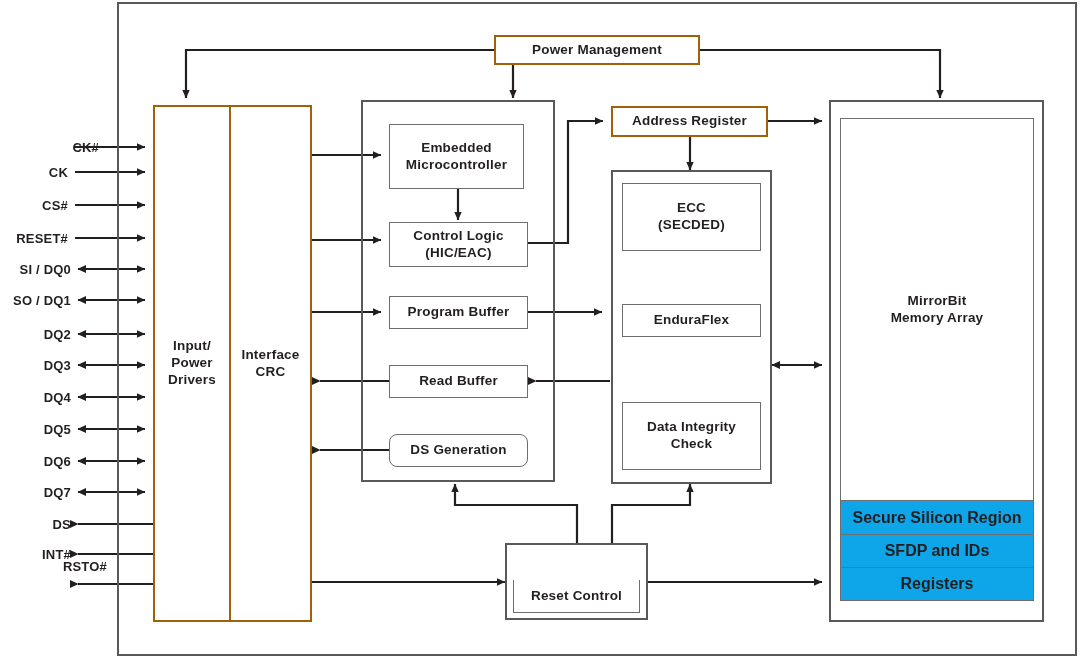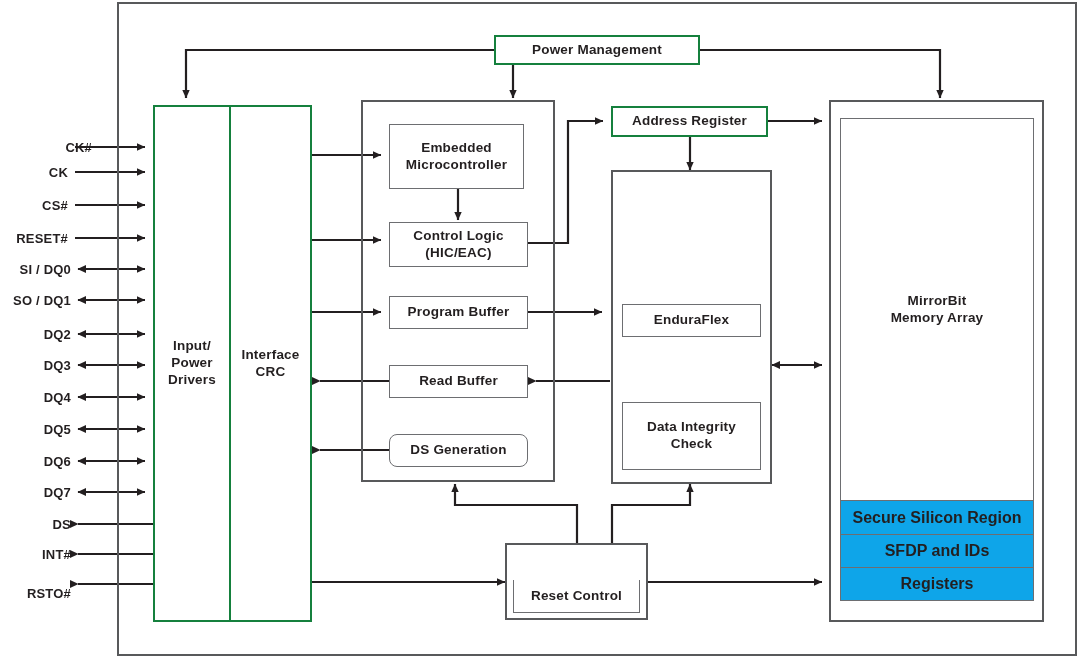--- a/index.html
+++ b/index.html
@@ -18,21 +18,21 @@
   svg.wires {
     position: absolute;
     left: 0; top: 0;
     width: 1080px;
     height: 660px;
     pointer-events: none;
   }
   .box {
     position: absolute;
     box-sizing: border-box;
-    border: 2px solid #15803d;
+    border: 2px solid #a16207;
     background: #ffffff;
     display: flex;
     align-items: center;
     justify-content: center;
     text-align: center;
     font-weight: bold;
     font-size: 13.5px;
     color: #231f20;
     line-height: 1.25;
     letter-spacing: 0.2px;
@@ -142,35 +142,35 @@
 
       <path d="M312,582 L505,582" marker-end="url(#ar)"></path>
 
       <path d="M648,582 L822,582" marker-end="url(#ar)"></path>
 
     </g>
   </svg>
 
   <div class="box frame" style="left:117px; top:2px; width:960px; height:654px;"></div>
 
-  <div class="pinlabel" style="left:0px;  top:140px; width:68px;padding-left:24px;">CK#</div>
+  <div class="pinlabel" style="left:7px;  top:140px; width:68px;padding-left:24px;">CK#</div>
   <div class="pinlabel" style="left:0px;  top:165px; width:68px;">CK</div>
   <div class="pinlabel" style="left:0px;  top:198px; width:68px;">CS#</div>
   <div class="pinlabel" style="left:0px;  top:231px; width:68px;">RESET#</div>
   <div class="pinlabel" style="left:0px;  top:262px; width:71px;">SI / DQ0</div>
   <div class="pinlabel" style="left:0px;  top:293px; width:71px;">SO / DQ1</div>
   <div class="pinlabel" style="left:0px;  top:327px; width:71px;">DQ2</div>
   <div class="pinlabel" style="left:0px;  top:358px; width:71px;">DQ3</div>
   <div class="pinlabel" style="left:0px;  top:390px; width:71px;">DQ4</div>
   <div class="pinlabel" style="left:0px;  top:422px; width:71px;">DQ5</div>
   <div class="pinlabel" style="left:0px;  top:454px; width:71px;">DQ6</div>
   <div class="pinlabel" style="left:0px;  top:485px; width:71px;">DQ7</div>
   <div class="pinlabel" style="left:0px;  top:517px; width:71px;">DS</div>
   <div class="pinlabel" style="left:0px;  top:547px; width:71px;">INT#</div>
-  <div class="pinlabel" style="left:0px;  top:586px; width:71px;">RSTO#</div>
+  <div class="pinlabel" style="left:0px;  top:559px; width:71px;padding-left:36px;">RSTO#</div>
 
   <div class="box" style="left:494px; top:35px; width:206px; height:30px;">Power Management</div>
 
   <div class="box label-multi" style="left:153px; top:105px; width:78px; height:517px;">Input/
 Power
 Drivers</div>
   <div class="box label-multi" style="left:231px; top:105px; width:81px; height:517px; border-left:none;">Interface
 CRC</div>
 
   <div class="box container-box" style="left:361px; top:100px; width:194px; height:382px;"></div>
@@ -180,20 +180,22 @@
   <div class="box thin label-multi" style="left:389px; top:222px; width:139px; height:45px;">Control Logic
 (HIC/EAC)</div>
   <div class="box thin" style="left:389px; top:296px; width:139px; height:33px;">Program Buffer</div>
   <div class="box thin" style="left:389px; top:365px; width:139px; height:33px;">Read Buffer</div>
   <div class="box thin" style="left:389px; top:434px; width:139px; height:33px;border-radius:8px;">DS Generation</div>
 
   <div class="box" style="left:611px; top:106px; width:157px; height:31px;">Address Register</div>
 
   <div class="box container-box" style="left:611px; top:170px; width:161px; height:314px;"></div>
 
+  <div class="box thin label-multi" style="left:622px; top:183px; width:139px; height:68px;">ECC
+(SECDED)</div>
   <div class="box thin" style="left:622px; top:304px; width:139px; height:33px;">EnduraFlex</div>
   <div class="box thin label-multi" style="left:622px; top:402px; width:139px; height:68px;">Data Integrity
 Check</div>
 
   <div class="box container-box" style="left:829px; top:100px; width:215px; height:522px;"></div>
 
   <div class="box thin label-multi" style="left:840px; top:118px; width:194px; height:383px;">MirrorBit
 Memory Array</div>
   <div class="stack" style="left:840px; top:501px; width:194px; height:34px; border-top:none;">Secure Silicon Region</div>
   <div class="stack" style="left:840px; top:535px; width:194px; height:33px; border-top:none;">SFDP and IDs</div>

